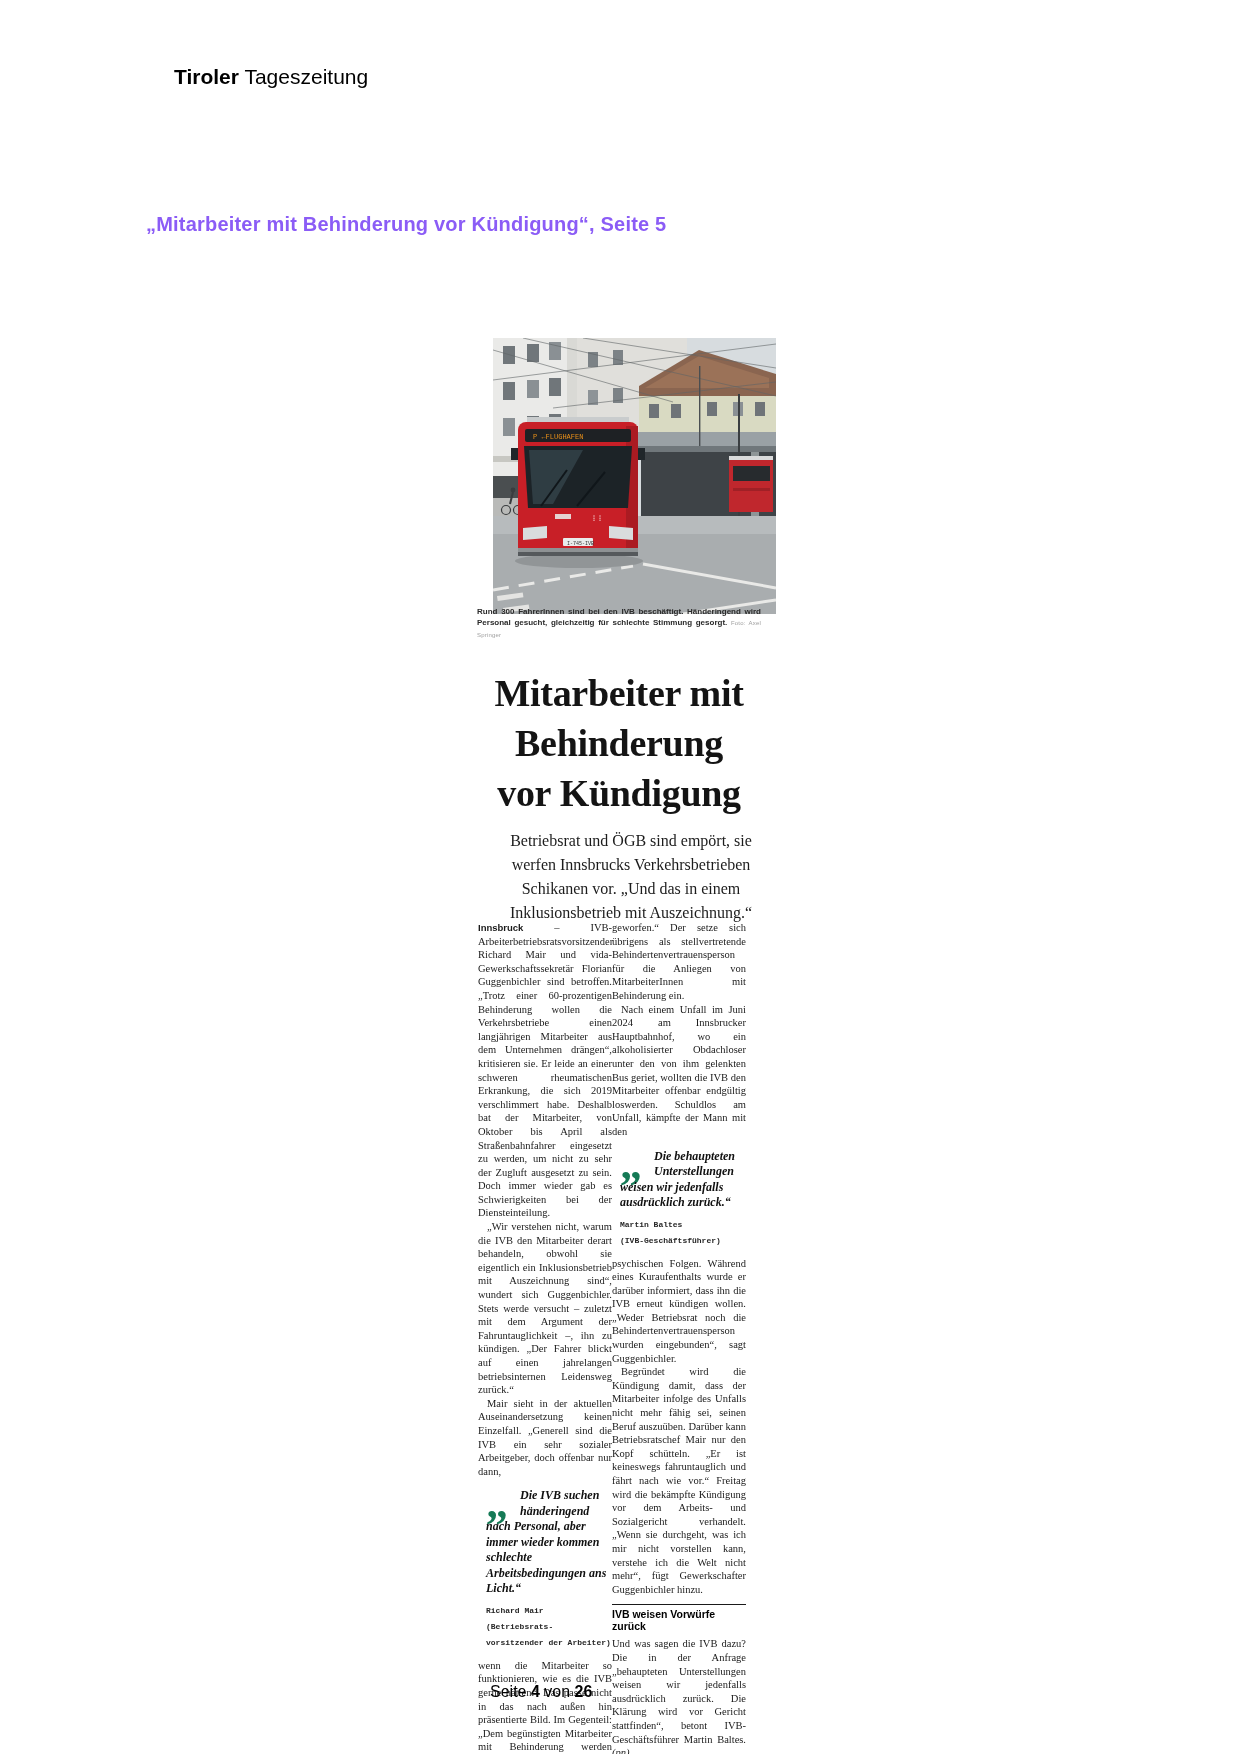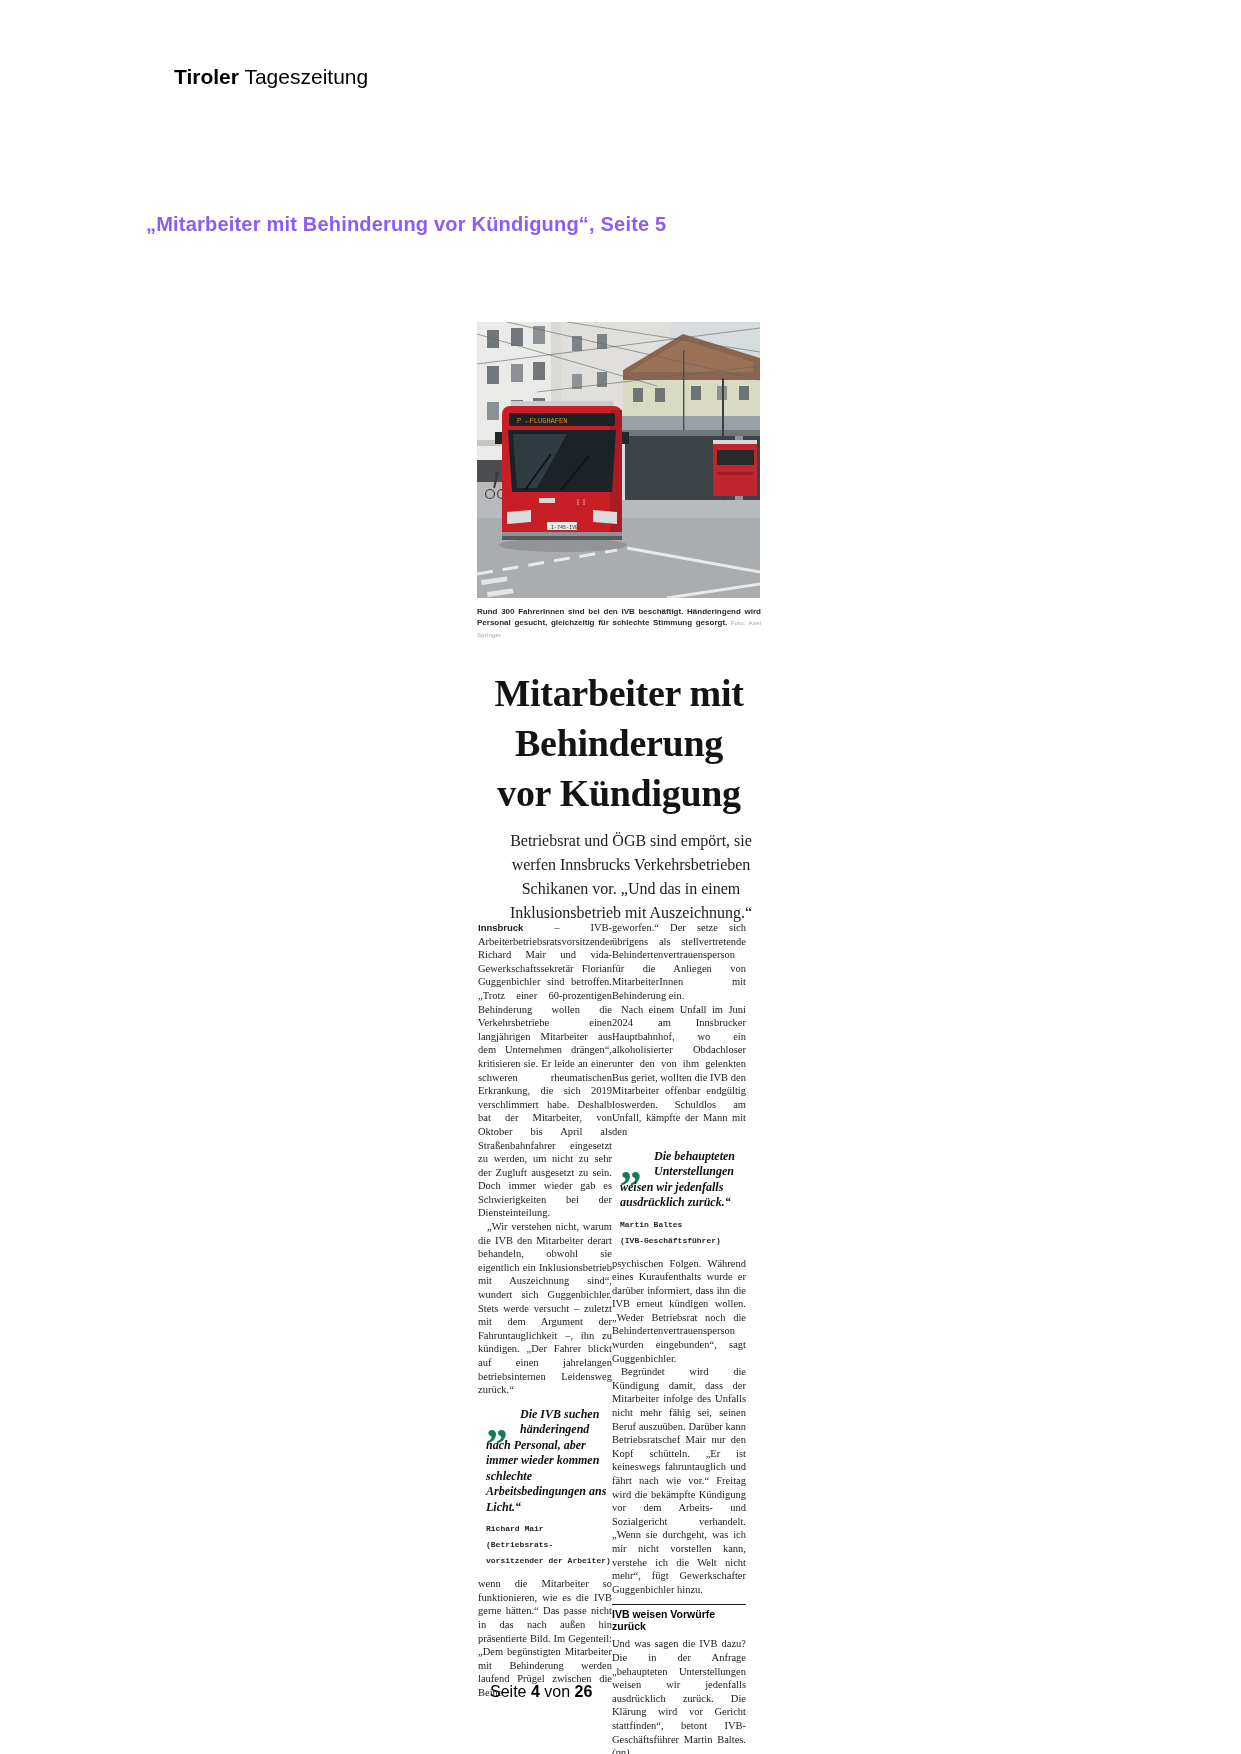--- a/index.html
+++ b/index.html
@@ -8,21 +8,21 @@
 
   
   .masthead{position:absolute;left:146px;top:64px;font-size:21px;line-height:26px;color:#000;margin-left:28px;}
   .masthead .b{font-weight:700;}
 
   
   .clip-title{position:absolute;left:146px;top:211px;margin:0;font-size:20px;line-height:26px;
               font-weight:700;color:#8b5cf6;letter-spacing:.2px;}
 
   
-  .photo{position:absolute;left:477px;top:322px;width:284px;height:276px;margin:0;overflow:hidden;}
+  .photo{position:absolute;left:477px;top:322px;width:284px;height:276px;margin:16px;overflow:hidden;}
   .photo svg{display:block;}
 
   
   .caption{position:absolute;left:477px;top:606px;width:284px;margin:0;
            font-size:8px;line-height:11px;font-weight:700;color:#2a2a2a;text-align:justify;}
   .caption .credit{font-weight:400;font-size:6px;color:#a0a0a0;letter-spacing:.2px;}
 
   
   .headline{position:absolute;left:462px;top:668px;width:314px;margin:0;
             font-family:"Liberation Serif",serif;font-weight:700;font-size:38px;line-height:50px;
@@ -186,20 +186,21 @@
 
   <p class="standfirst">Betriebsrat und ÖGB sind empört, sie
 werfen Innsbrucks Verkehrsbetrieben
 Schikanen vor. „Und das in einem
 Inklusionsbetrieb mit Auszeichnung.“</p>
 
   <section class="columns">
     <div class="col">
       <p><span class="lead">Innsbruck</span><span> – IVB-Arbeiterbetriebsratsvorsitzender Richard Mair und vida-Gewerkschaftssekretär Florian Guggenbichler sind betroffen. „Trotz einer 60-prozentigen Behinderung wollen die Verkehrsbetriebe einen langjährigen Mitarbeiter aus dem Unternehmen drängen“, kritisieren sie. Er leide an einer schweren rheumatischen Erkrankung, die sich 2019 verschlimmert habe. Deshalb bat der Mitarbeiter, von Oktober bis April als Straßenbahnfahrer eingesetzt zu werden, um nicht zu sehr der Zugluft ausgesetzt zu sein. Doch immer wieder gab es Schwierigkeiten bei der Diensteinteilung.</span></p>
       <p class="ind">„Wir verstehen nicht, warum die IVB den Mitarbeiter derart behandeln, obwohl sie eigentlich ein Inklusionsbetrieb mit Auszeichnung sind“, wundert sich Guggenbichler. Stets werde versucht – zuletzt mit dem Argument der Fahruntauglichkeit –, ihn zu kündigen. „Der Fahrer blickt auf einen jahrelangen betriebsinternen Leidensweg zurück.“</p>
+      <p class="ind">Mair sieht in der aktuellen Auseinandersetzung keinen Einzelfall. „Generell sind die IVB ein sehr sozialer Arbeitgeber, doch offenbar nur dann,</p>
       <aside class="pullquote">
         <span class="qmark">„</span>
         <p class="qtext">Die IVB suchen händeringend nach Personal, aber immer wieder kommen schlechte Arbeitsbedingungen ans Licht.“</p>
         <p class="qattr">Richard Mair (Betriebsrats-
 vorsitzender der Arbeiter)</p>
       </aside>
       <p>wenn die Mitarbeiter so funktionieren, wie es die IVB gerne hätten.“ Das passe nicht in das nach außen hin präsentierte Bild. Im Gegenteil: „Dem begünstigten Mitarbeiter mit Behinderung werden laufend Prügel zwischen die Beine</p>
     </div>
     <div class="col">
       <p>geworfen.“ Der setze sich übrigens als stellvertretende Behindertenvertrauensperson für die Anliegen von MitarbeiterInnen mit Behinderung ein.</p>

